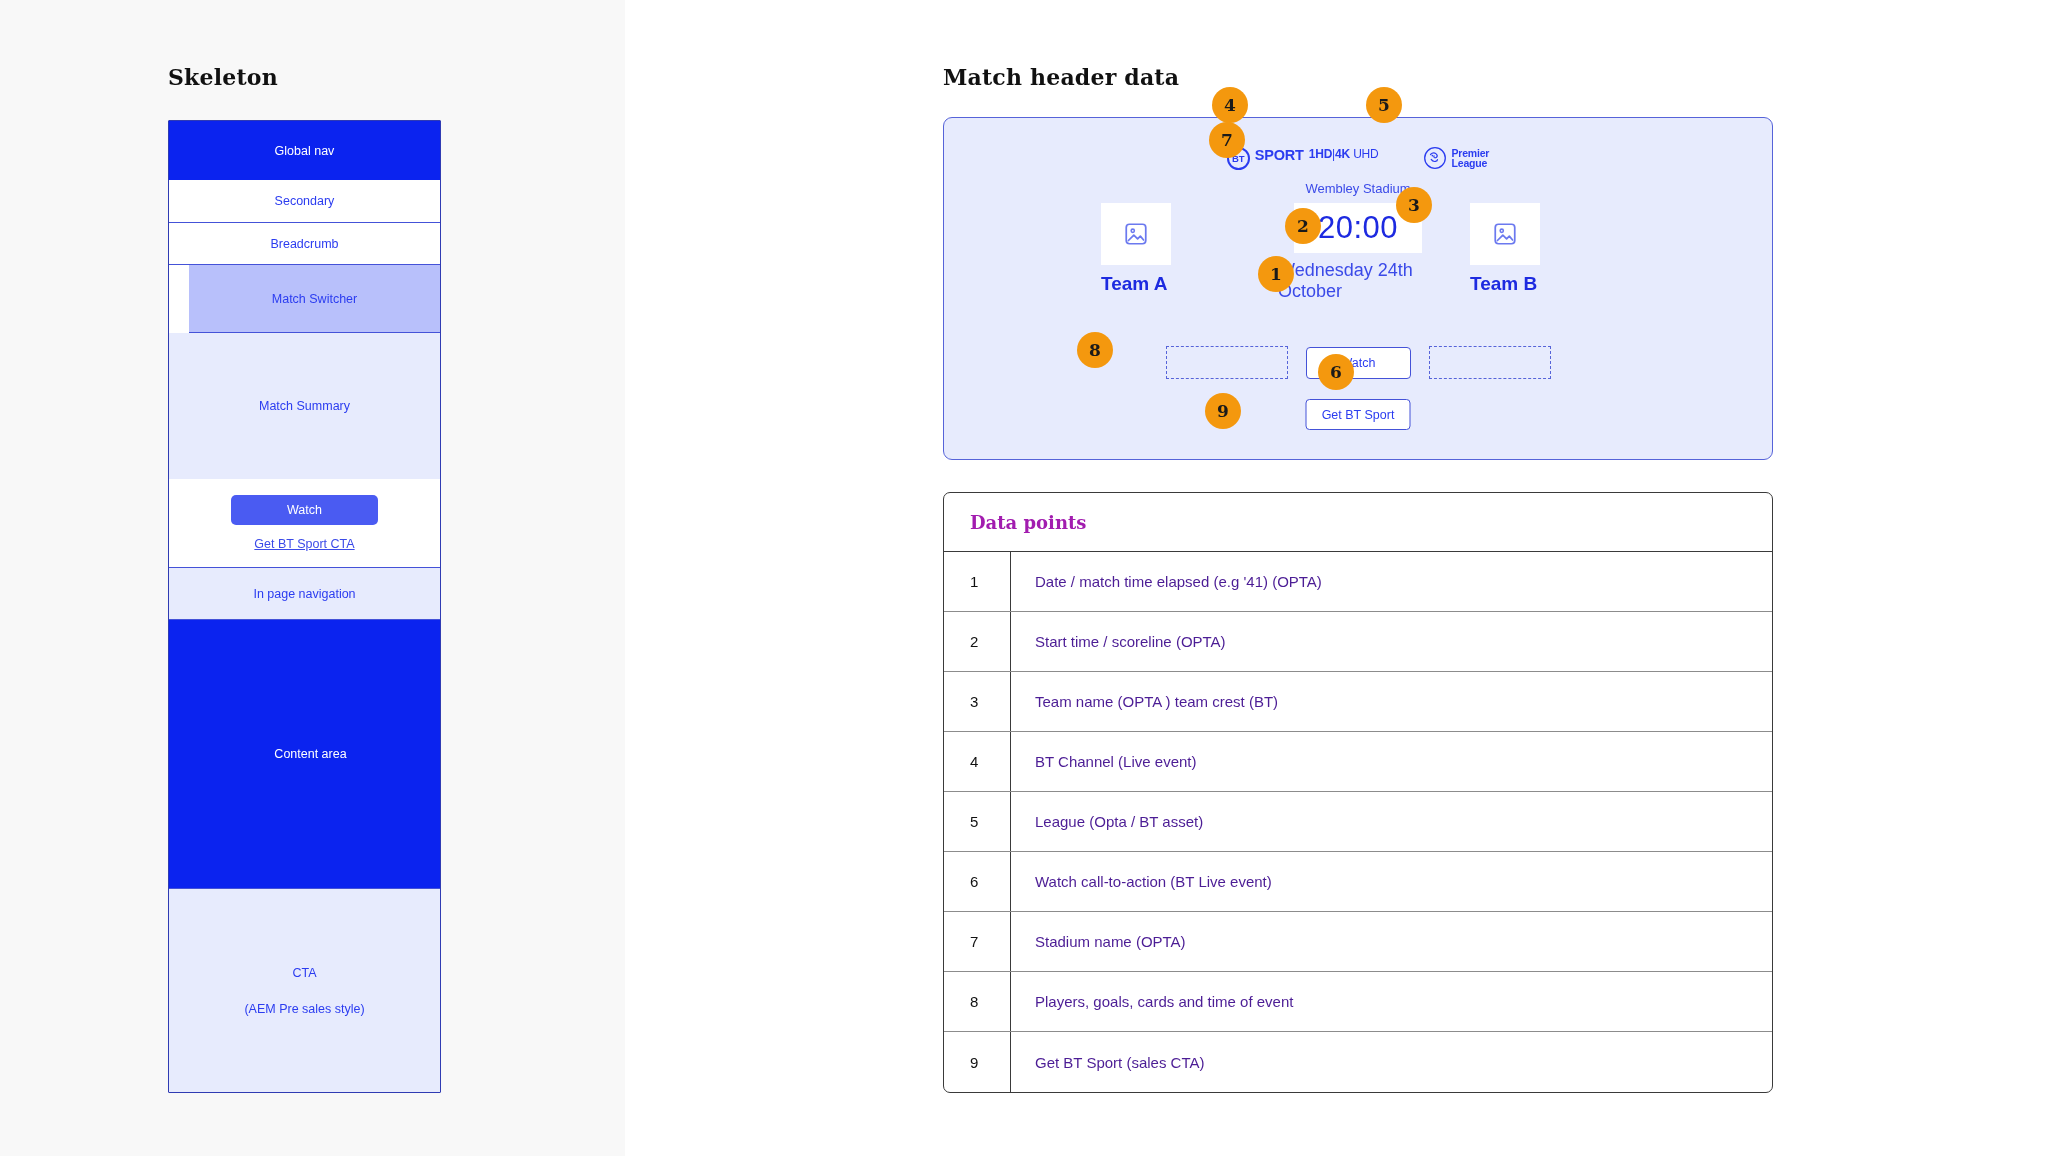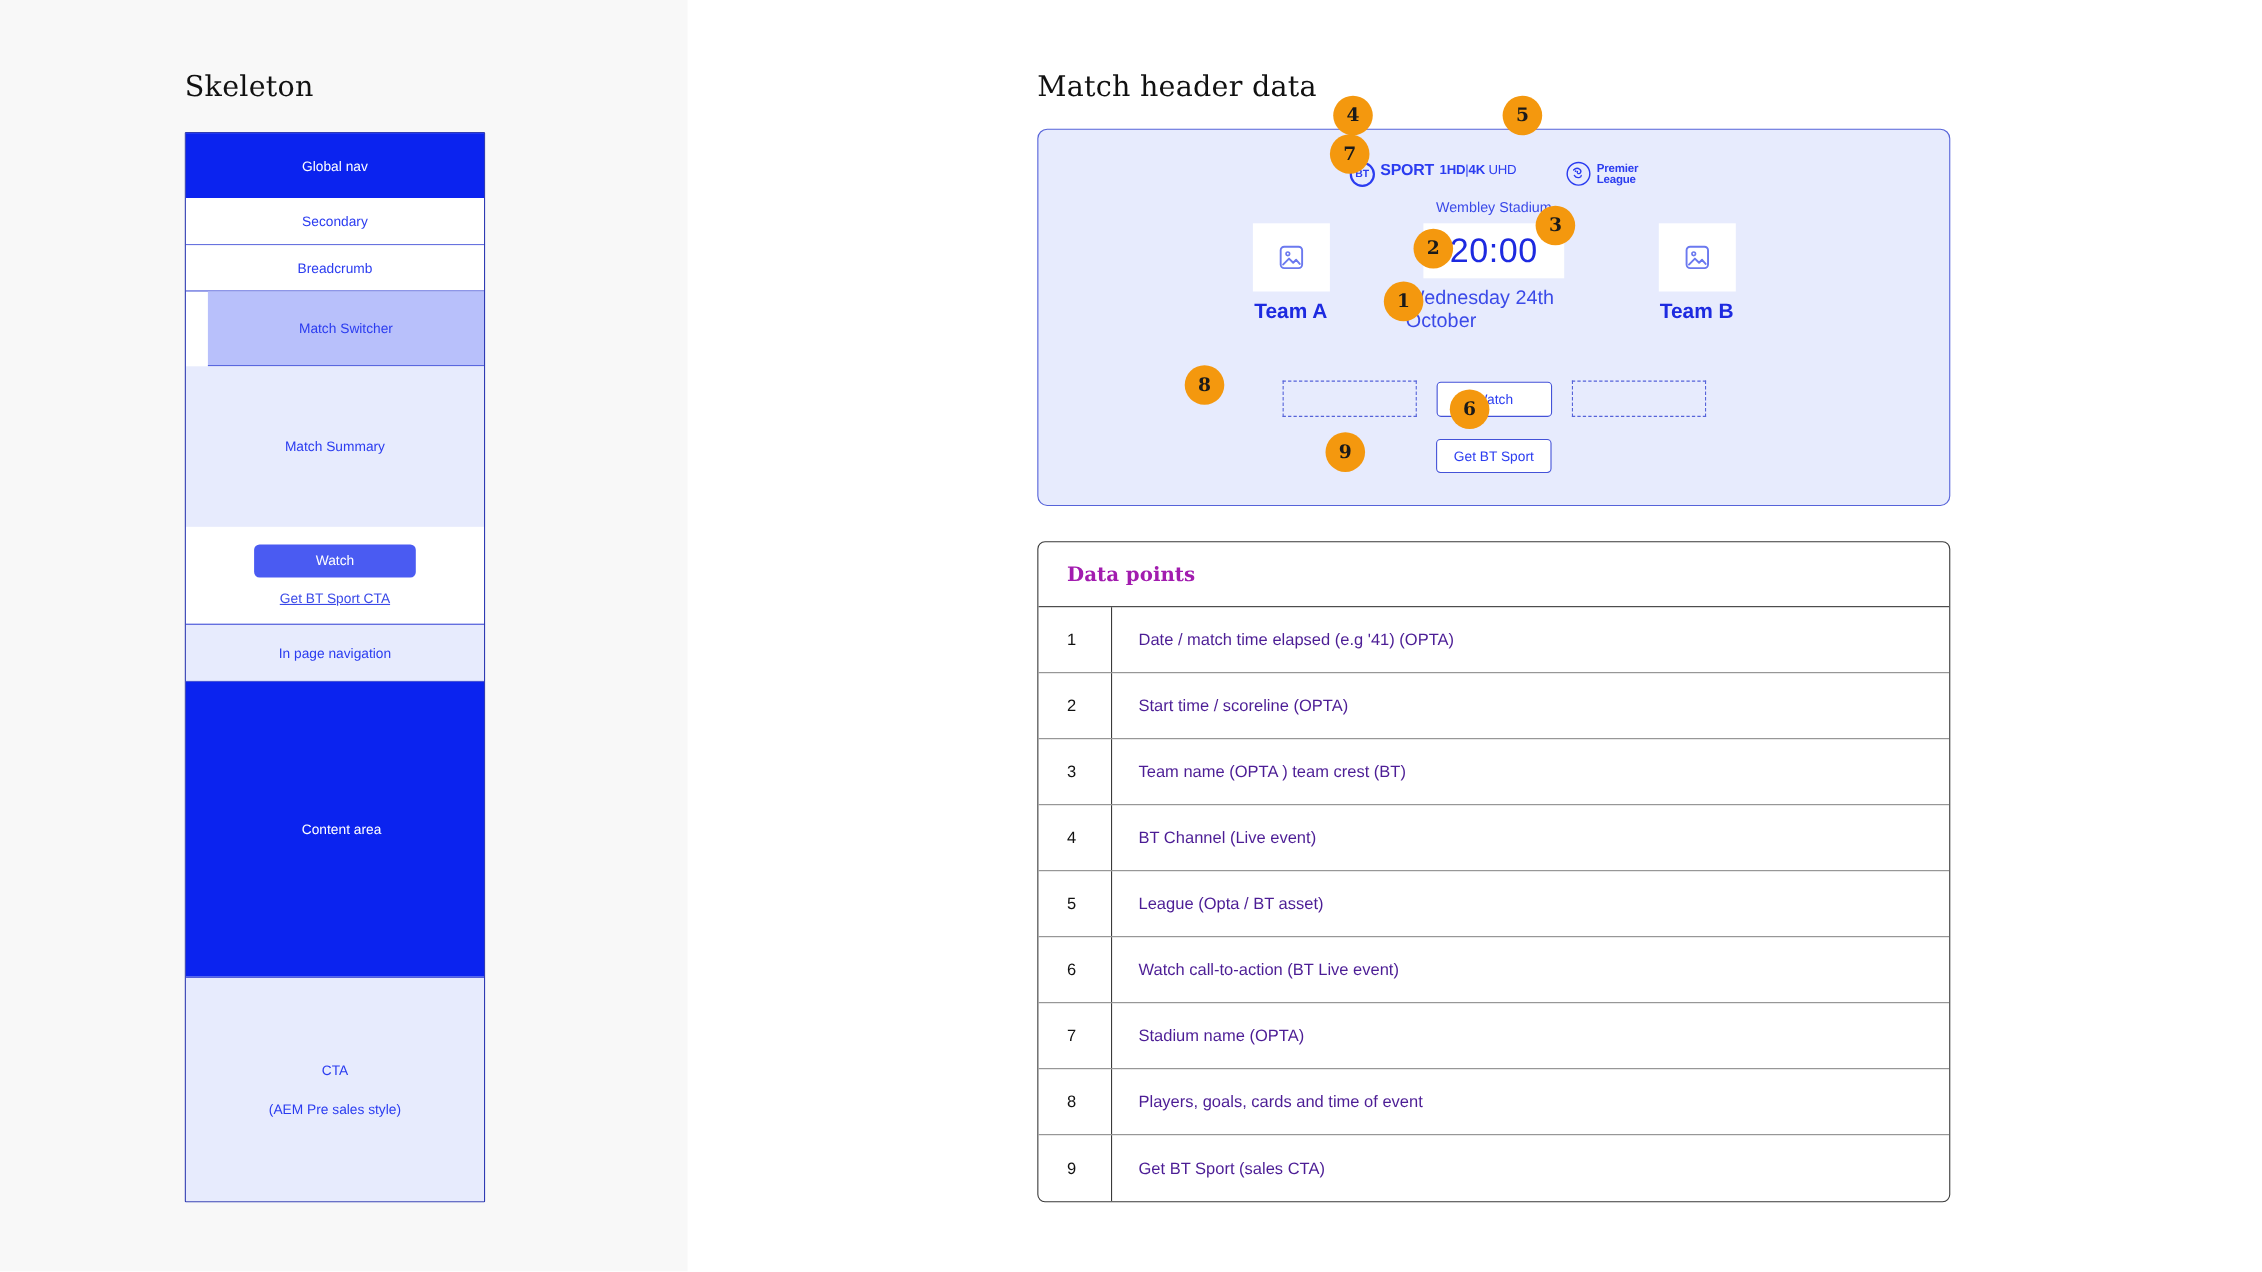--- a/index.html
+++ b/index.html
@@ -9,22 +9,22 @@
     font-family:"Liberation Sans",sans-serif;
     position:relative;overflow:hidden;
   }
   .left-panel{
     position:absolute;left:0;top:0;width:625px;height:1156px;
     background:#f8f8f8;
   }
   .section-title{
     position:absolute;
     font-family:"DejaVu Serif","Liberation Serif",serif;
-    font-weight:400;color:#111111;
-    font-size:26px;letter-spacing:.2px;
+    font-weight:700;color:#111111;
+    font-size:22px;letter-spacing:.2px;
   }
   #skeleton-title{left:168px;top:64px;}
   #match-title{left:943px;top:64px;}
 
   
   .phone{
     position:absolute;left:168px;top:120px;
     width:273px;height:973px;
     border:1.5px solid #2f3bb3;
     border-radius:1px;
@@ -88,21 +88,21 @@
     line-height:10.5px;letter-spacing:-.2px;
   }
   .stadium{
     position:absolute;top:63px;left:0;width:100%;text-align:center;
     color:#3b4ae8;font-size:13px;
   }
   .teams-row{
     position:absolute;top:85px;left:0;width:100%;
     display:flex;align-items:flex-start;justify-content:center;gap:32px;
   }
-  .team-col{display:flex;flex-direction:column;align-items:center;gap:8px;width:145px;}
+  .team-col{display:flex;flex-direction:column;gap:8px;width:145px;}
   .crest{
     width:70px;height:62px;background:#ffffff;
     display:flex;align-items:center;justify-content:center;
   }
   .team-name{color:#1d2ae0;font-size:19px;font-weight:700;}
   .score-col{display:flex;flex-direction:column;align-items:center;width:160px;}
   .score-box{
     background:#ffffff;width:128px;height:50px;
     display:flex;align-items:center;justify-content:center;
   }

